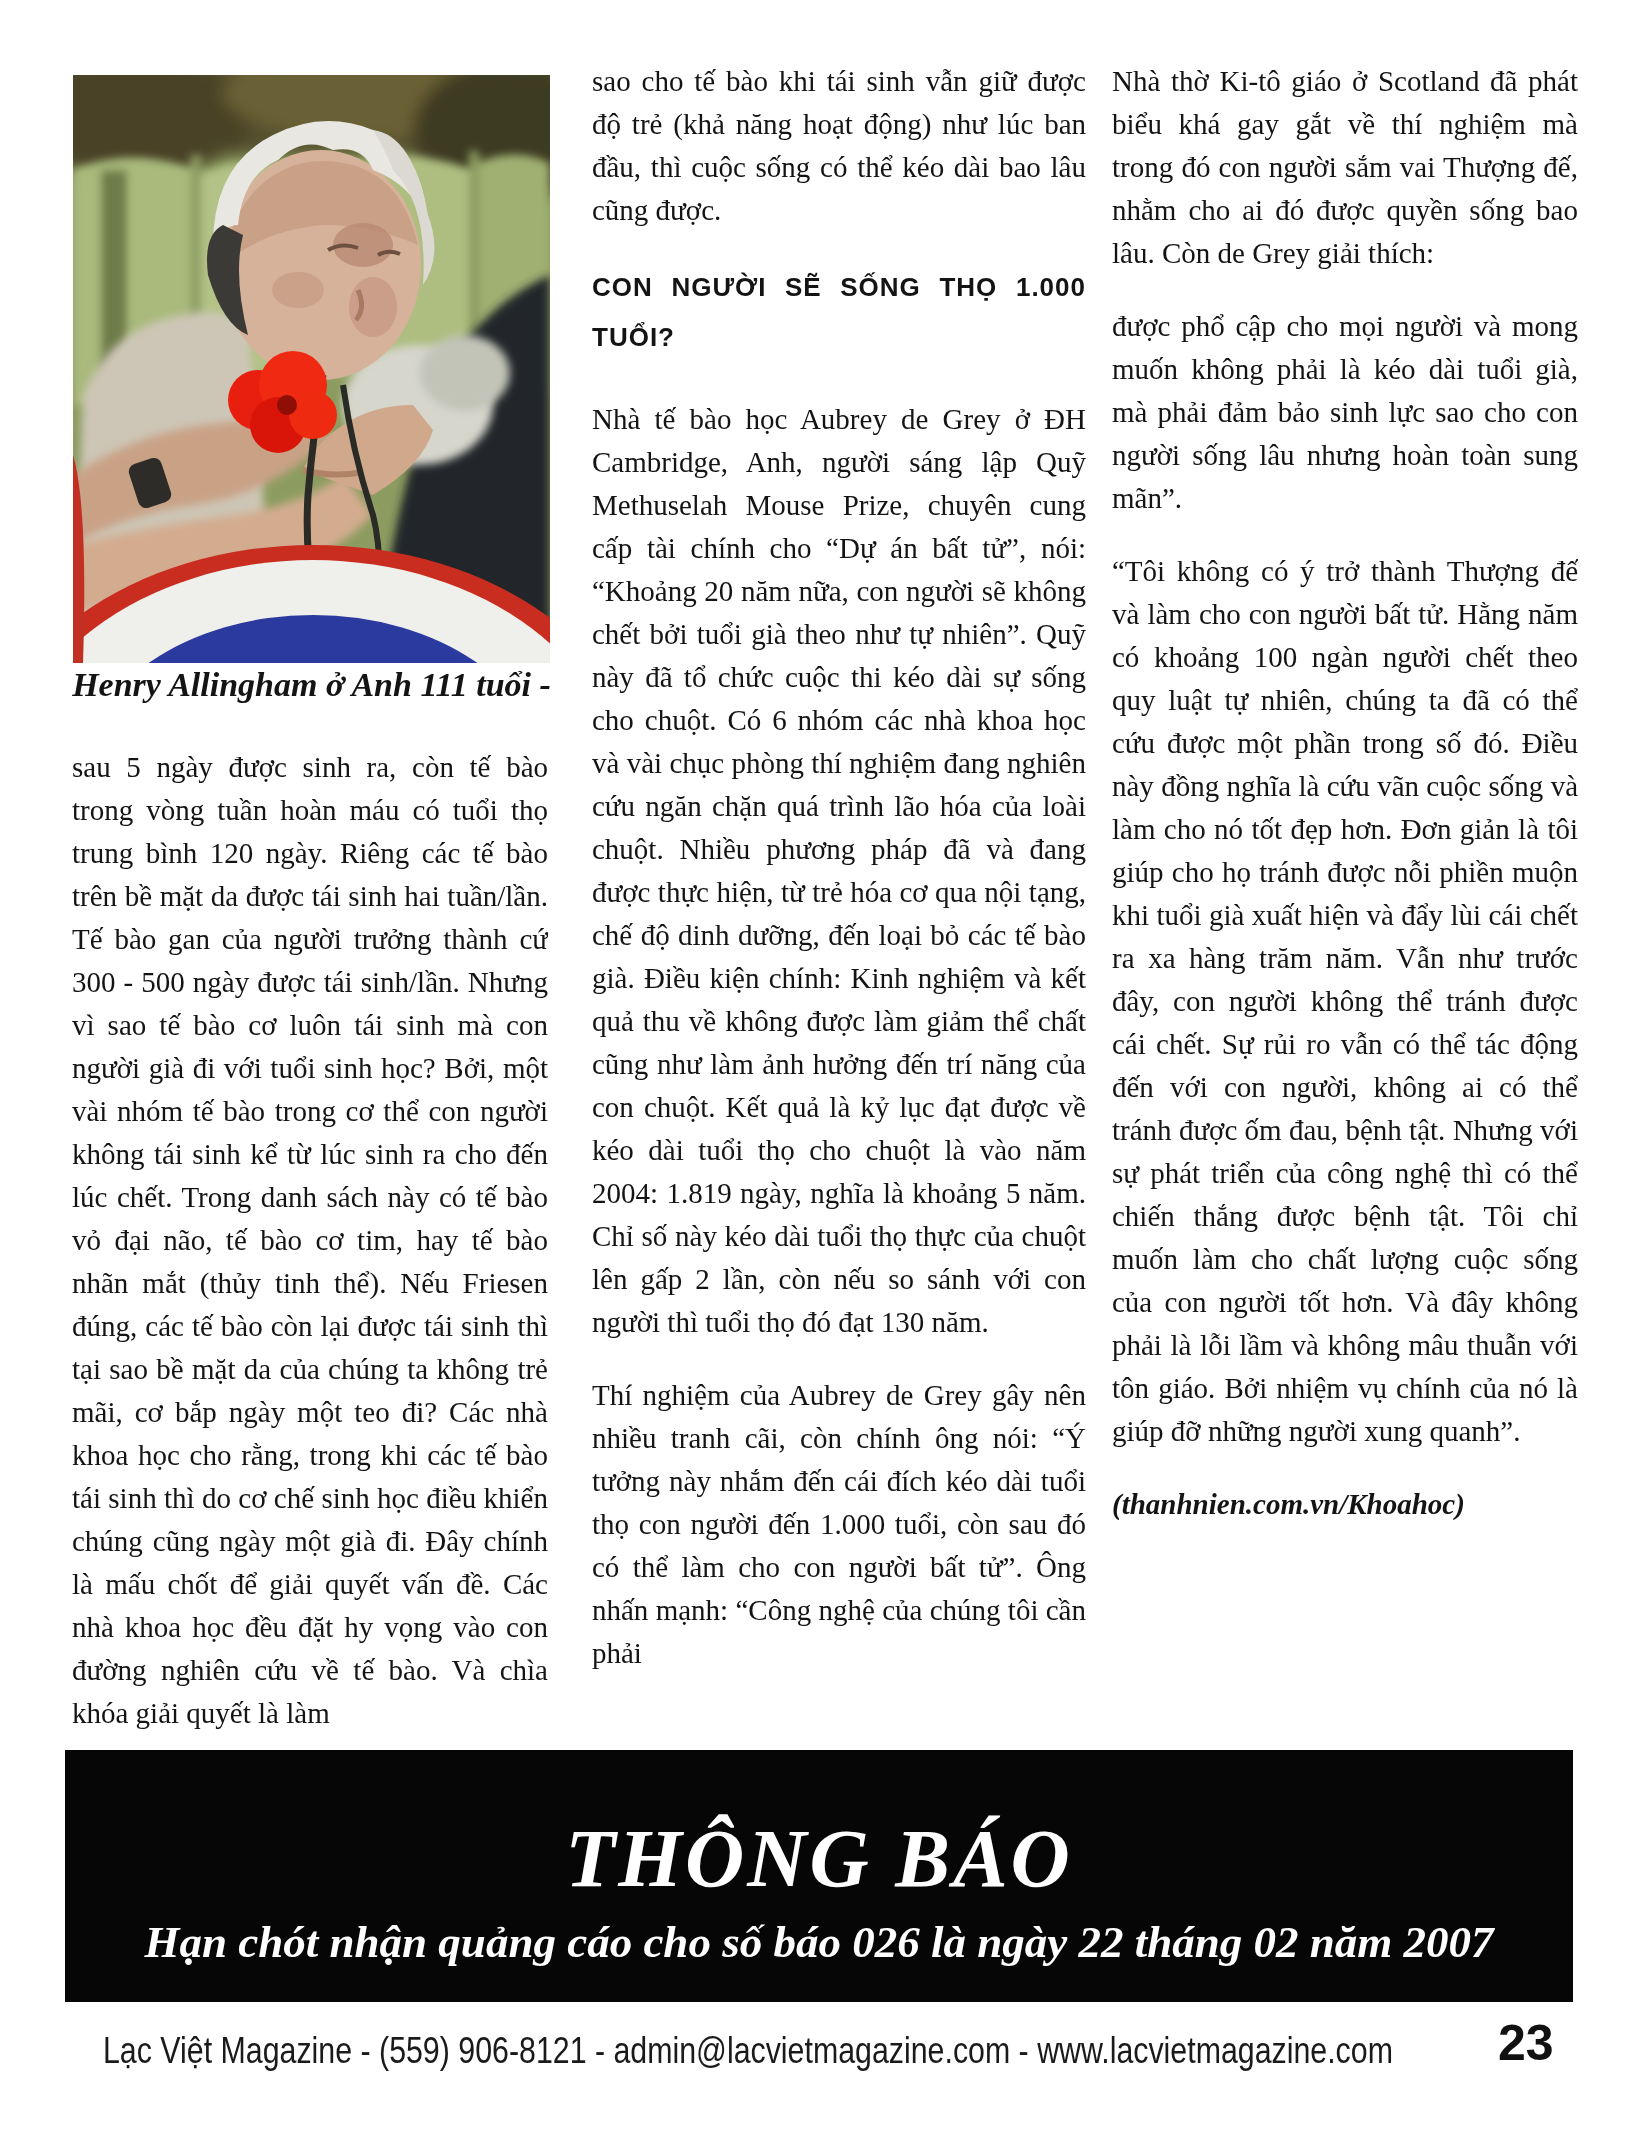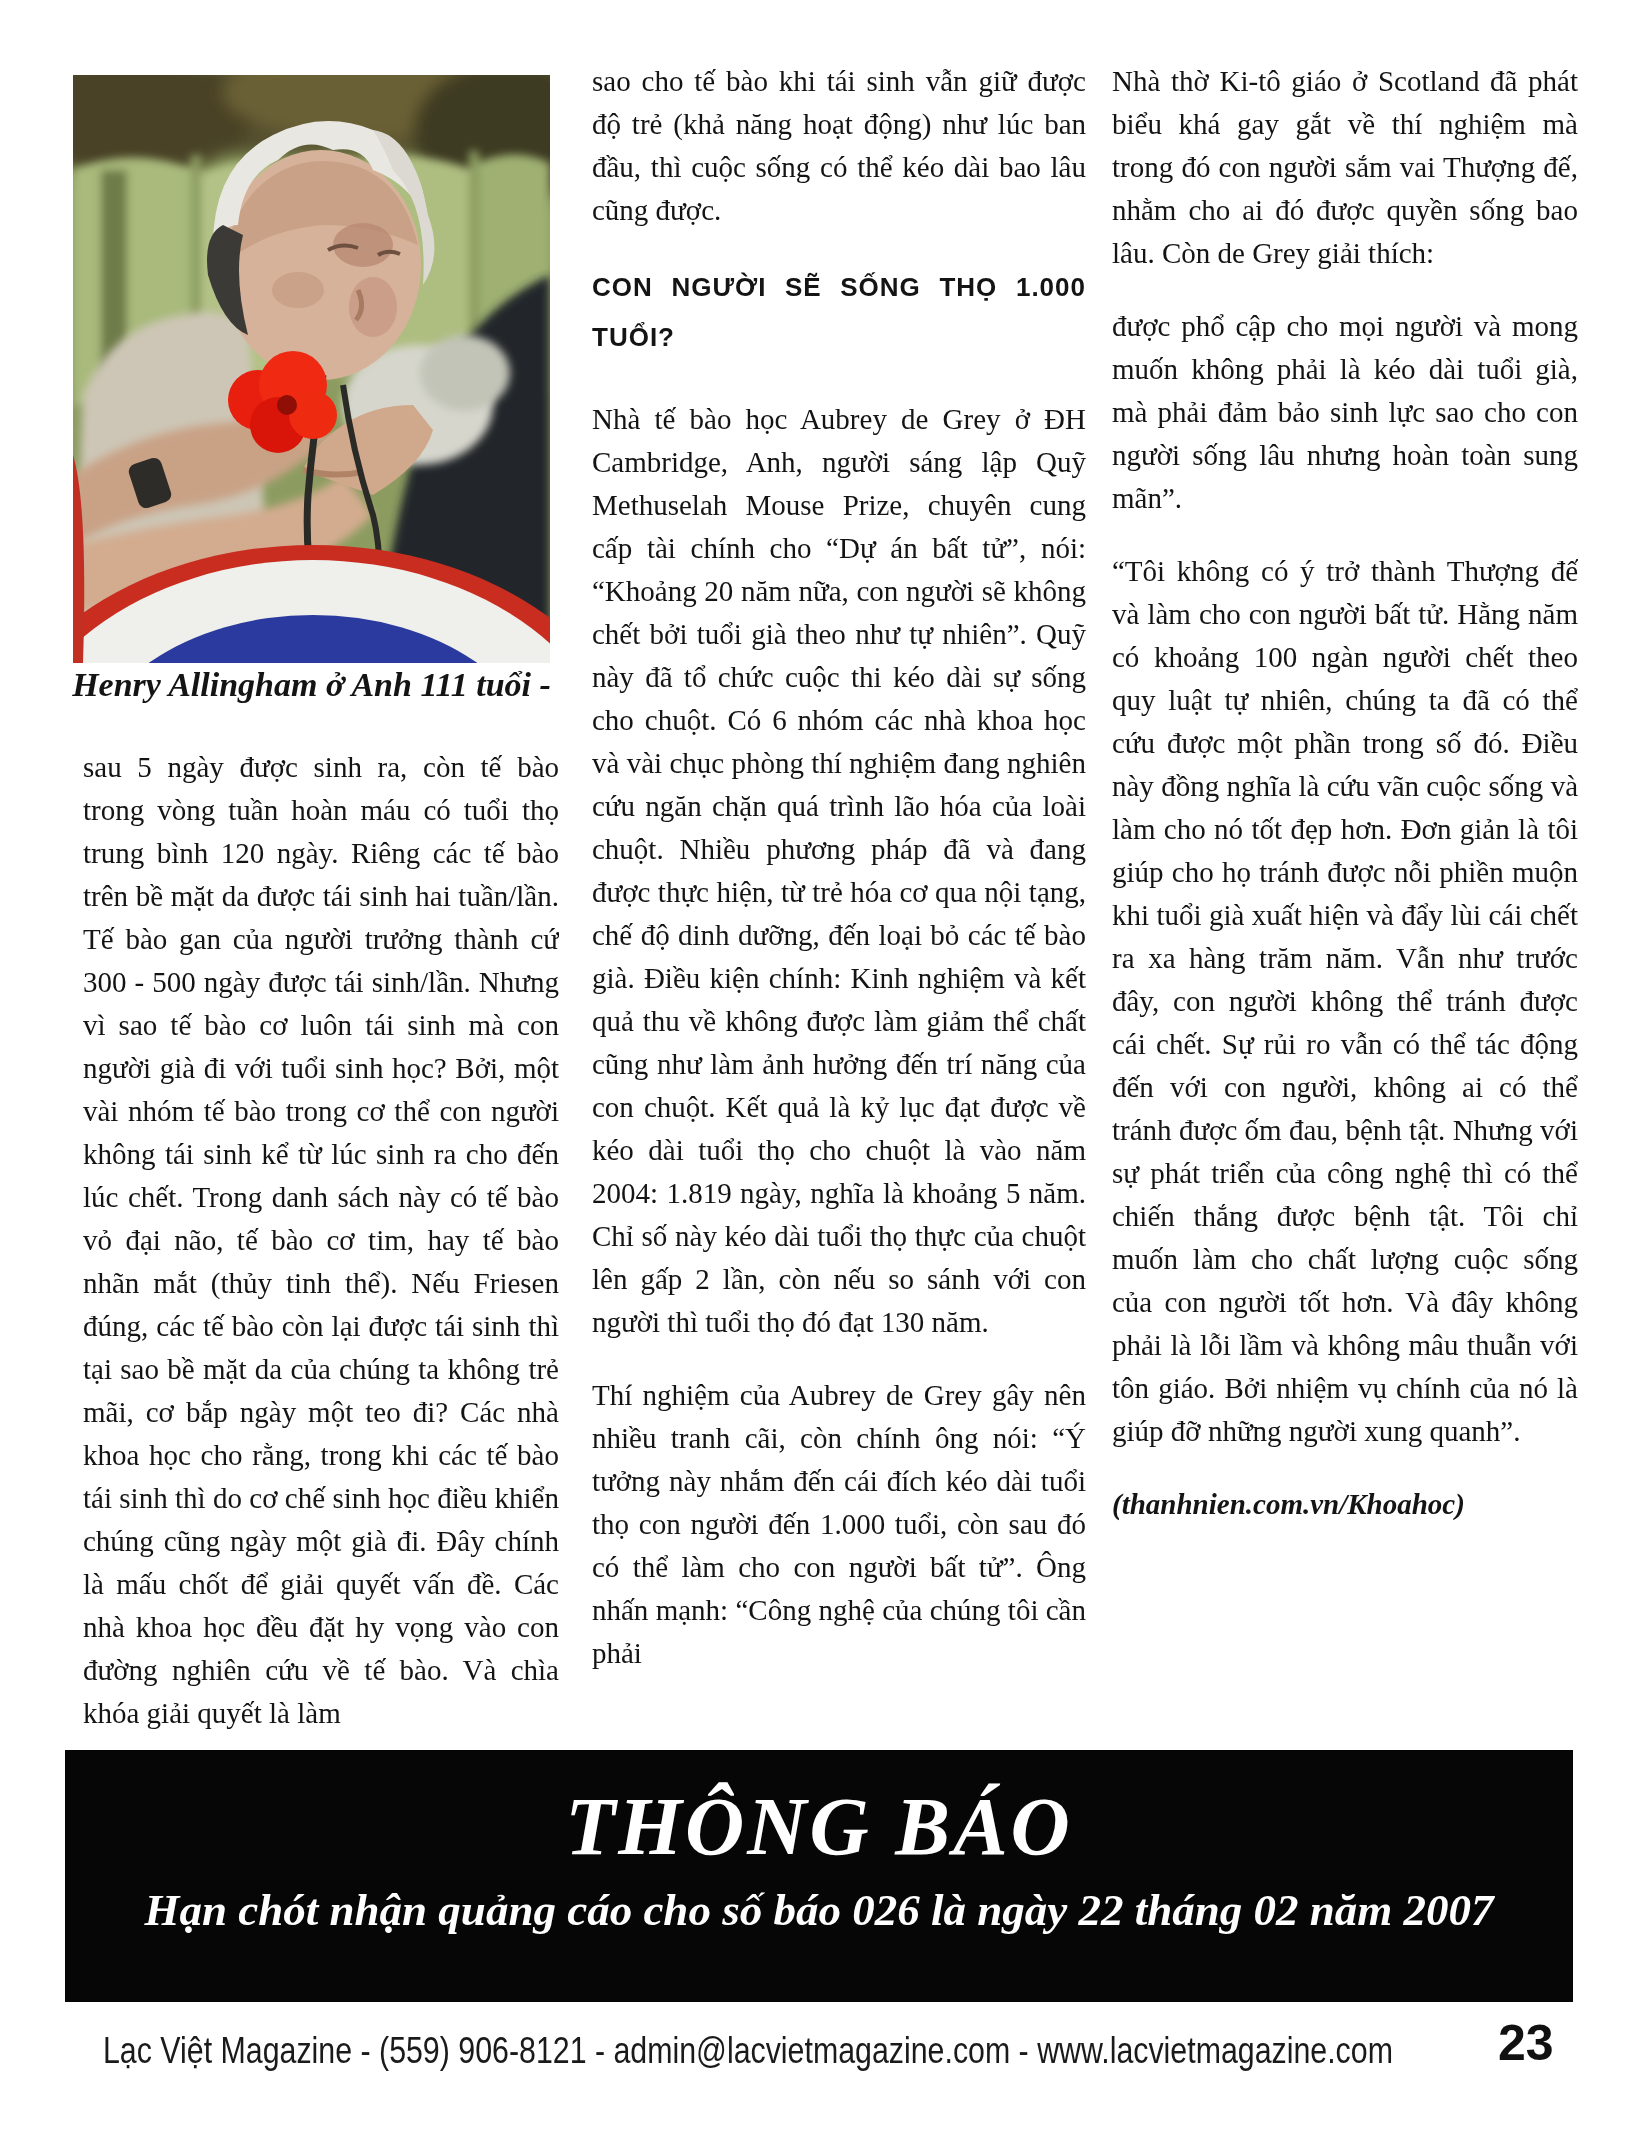--- a/index.html
+++ b/index.html
@@ -7,35 +7,35 @@
     position:relative; width:1650px; height:2150px; background:#ffffff;
     font-family:"Liberation Serif","DejaVu Serif",serif; color:#141414; overflow:hidden;
   }
   .photo { position:absolute; left:73px; top:75px; width:477px; height:588px; display:block; }
   .caption {
     position:absolute; left:63px; top:666px; width:497px; text-align:center;
     font-style:italic; font-weight:bold; font-size:34px; white-space:nowrap;
   }
   .col { position:absolute; font-size:29px; line-height:43px; text-align:justify; overflow:hidden; }
   .col p { margin:0 0 30px 0; }
-  .col1 { left:83px;  top:746px; width:476px; height:990px; }
+  .col1 { left:72px;  top:746px; width:476px; height:990px; }
   .col2 { left:592px; top:60px;  width:494px; height:1686px; }
   .col3 { left:1112px;top:60px;  width:466px; height:1686px; }
   .heading {
     font-family:"Liberation Sans","DejaVu Sans",sans-serif; font-weight:700;
     font-size:26px; line-height:50px; letter-spacing:1px;
     text-align:justify; margin:30px 0 36px 0;
   }
   .source { font-style:italic; font-weight:600; margin-top:44px; }
   .banner {
     position:absolute; left:65px; top:1750px; width:1508px; height:252px;
     background:#060606; color:#ffffff; text-align:center;
     font-style:italic; font-weight:bold;
   }
-  .banner-title { font-size:82px; line-height:82px; margin-top:36px; margin-bottom:16px; letter-spacing:3px; }
+  .banner-title { font-size:82px; line-height:82px; margin-top:68px; margin-bottom:16px; letter-spacing:3px; }
   .banner-line { font-size:45px; line-height:52px; }
   .footer-info {
     position:absolute; left:103px; top:2030px;
     font-family:"Liberation Sans","DejaVu Sans",sans-serif; font-size:37px;
     transform:scaleX(0.82); transform-origin:left center; white-space:nowrap; color:#1a1a1a;
   }
   .page-number {
     position:absolute; left:1498px; top:2014px;
     font-family:"Liberation Sans","DejaVu Sans",sans-serif; font-weight:bold; font-size:50px; color:#111;
   }

